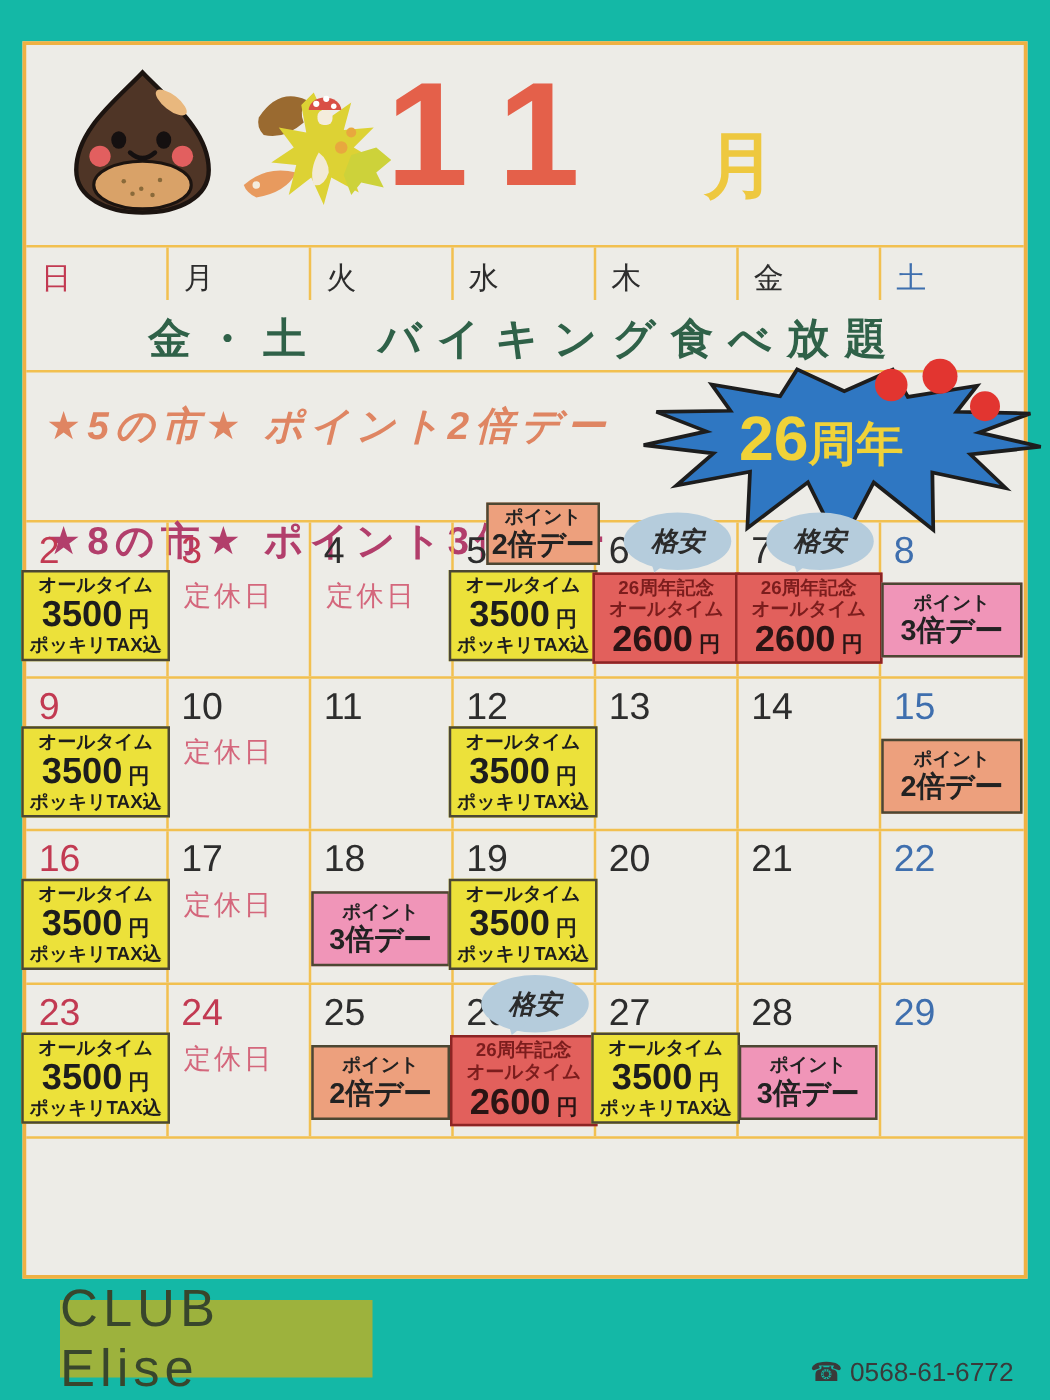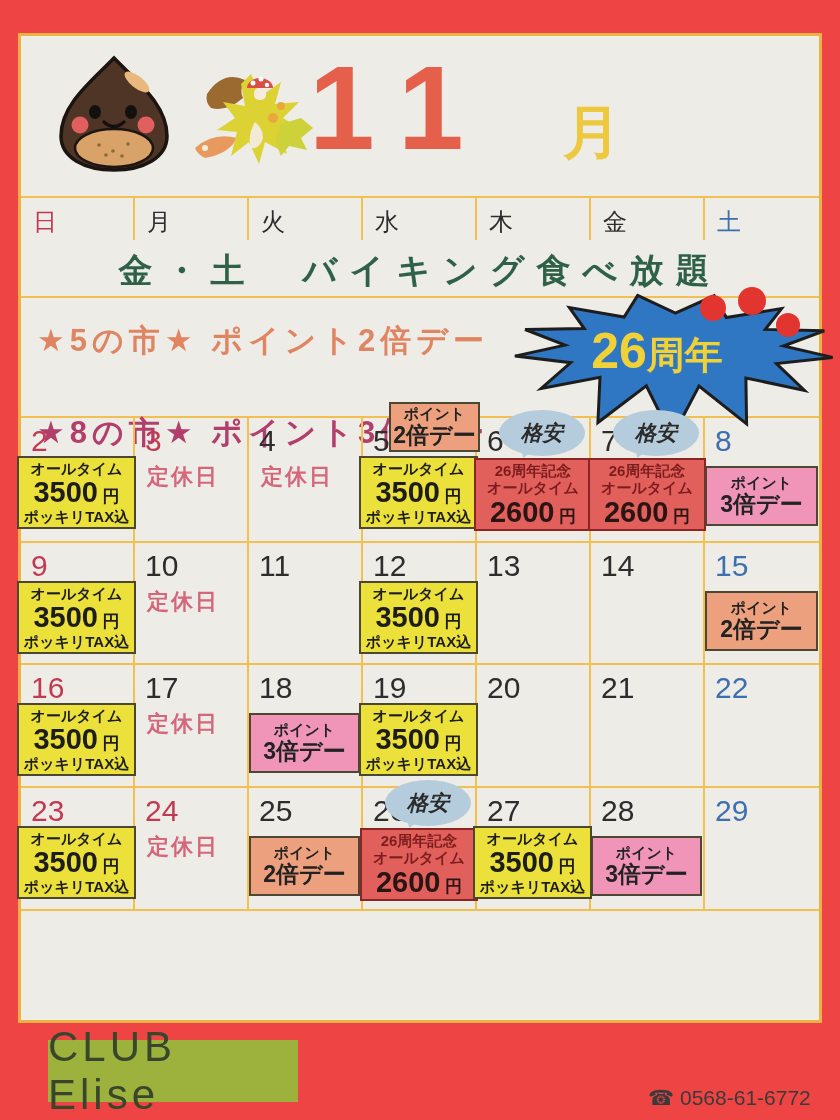--- a/index.html
+++ b/index.html
@@ -2,21 +2,21 @@
 <html style="--c-border_orange: #efb143; --c-grid_line: #f2c050; --c-accent_orange: #e4604a; --c-gold: #eec83f; --c-banner_green: #2f6148; --c-promo_salmon: #df8562; --c-promo_magenta: #b23e6b; --c-badge_blue: #2f77c2; --c-badge_yellow: #f0d238; --c-badge_dot_red: #e23530; --c-sunday_red: #c23a52; --c-saturday_blue: #3f6fae; --c-closed_pink: #d4677c; --c-box_yellow: #ece13a; --c-box_red: #e2605c; --c-box_orange: #eda07d; --c-box_pink: #f095b8; --c-bubble_blue: #b5ccdc; --c-announce_blue: #2f6da8; --c-announce_red: #c23558; --c-brand_green: #9db23d;"><head>
 <meta charset="utf-8">
 <style>
   html,body{margin:0;padding:0;}
   body{
     width:840px;height:1120px;overflow:hidden;
     background:#f6f4f0;
     font-family:"Liberation Sans","DejaVu Sans",sans-serif;
     color:#2d2d2d;
   }
-  .flyer{position:relative;width:840px;height:1120px;background:#ef4444;}
+  .flyer{position:relative;width:840px;height:1120px;background:#14b8a6;}
   .frame{
     position:absolute;left:18px;top:33px;width:804px;height:990px;
     border:3px solid var(--c-border_orange,#efb143);
     box-sizing:border-box;background:#edecE7;
   }
   .row{position:relative;box-sizing:border-box;border-bottom:2px solid var(--c-grid_line,#f2c050);}
   
   .title-row{height:162px;}
   .mascot{position:absolute;left:22px;top:16px;}
   .leaves{position:absolute;left:168px;top:26px;}
@@ -41,41 +41,41 @@
   .wd.sunday{color:var(--c-sunday_red,#c23a52);}
   .wd.saturday{color:var(--c-saturday_blue,#3f6fae);}
   .wd.weekday{color:#2d2d2d;}
   .banner{
     text-align:center;font-size:34px;font-weight:bold;letter-spacing:12px;
     color:var(--c-banner_green,#2f6148);margin-top:8px;white-space:nowrap;
   }
   
   .promo-band{height:120px;}
   .promo-line{position:absolute;left:16px;font-size:31px;font-weight:bold;letter-spacing:5px;white-space:nowrap;}
-  .promo-0{top:22px;color:var(--c-promo_salmon,#df8562);}
+  .promo-0{top:22px;color:var(--c-promo_salmon,#df8562);font-style:italic;}
   .promo-1{top:72px;color:var(--c-promo_magenta,#b23e6b);margin-top:42px;}
   .badge{position:absolute;left:484px;top:-12px;width:338px;height:160px;z-index:5;}
   .badge svg{overflow:visible;display:block;}
   .badge-text{
     position:absolute;left:0;top:36px;width:100%;text-align:center;padding-right:34px;
     box-sizing:border-box;color:var(--c-badge_yellow,#f0d238);font-weight:bold;white-space:nowrap;
   }
   .badge-text .n{font-size:50px;}
   .badge-text .u{font-size:38px;}
   
   .week{display:flex;}
   .wk-h0{height:125px;} .wk-h1{height:122px;} .wk-h2{height:123px;} .wk-h3{height:123px;}
   .cell{flex:0 0 114px;position:relative;box-sizing:border-box;
         border-right:2px solid var(--c-grid_line,#f2c050);}
   .cell:last-child{flex:1;border-right:none;}
   .daynum{position:absolute;left:10px;top:6px;font-size:30px;}
   .dc-sun{color:var(--c-sunday_red,#c23a52);}
   .dc-sat{color:var(--c-saturday_blue,#3f6fae);}
   .dc-wk{color:#2d2d2d;}
-  .closed-label{position:absolute;left:12px;top:44px;font-size:22px;font-weight:bold;
+  .closed-label{position:absolute;left:12px;top:44px;font-size:22px;font-weight:normal;
         color:var(--c-closed_pink,#d4677c);letter-spacing:2px;}
   .box{position:absolute;text-align:center;line-height:1.15;border:2px solid #4c4733;
        box-sizing:border-box;padding:2px 0;z-index:2;}
   .box .s{font-size:15px;font-weight:bold;display:block;}
   .box .m{font-size:23px;font-weight:bold;display:block;}
   .box .p{font-size:29px;font-weight:bold;display:block;line-height:1.05;}
   .box .p .unit{font-size:17px;}
   .box-allday{background:var(--c-box_yellow,#ece13a);left:-4px;right:-3px;top:38px;color:#1d1d1d;}
   .box-anniv{background:var(--c-box_red,#e2605c);border-color:#8c2424;left:-3px;right:-3px;top:40px;}
   .box-anniv .s{color:#7c1d1d;}

